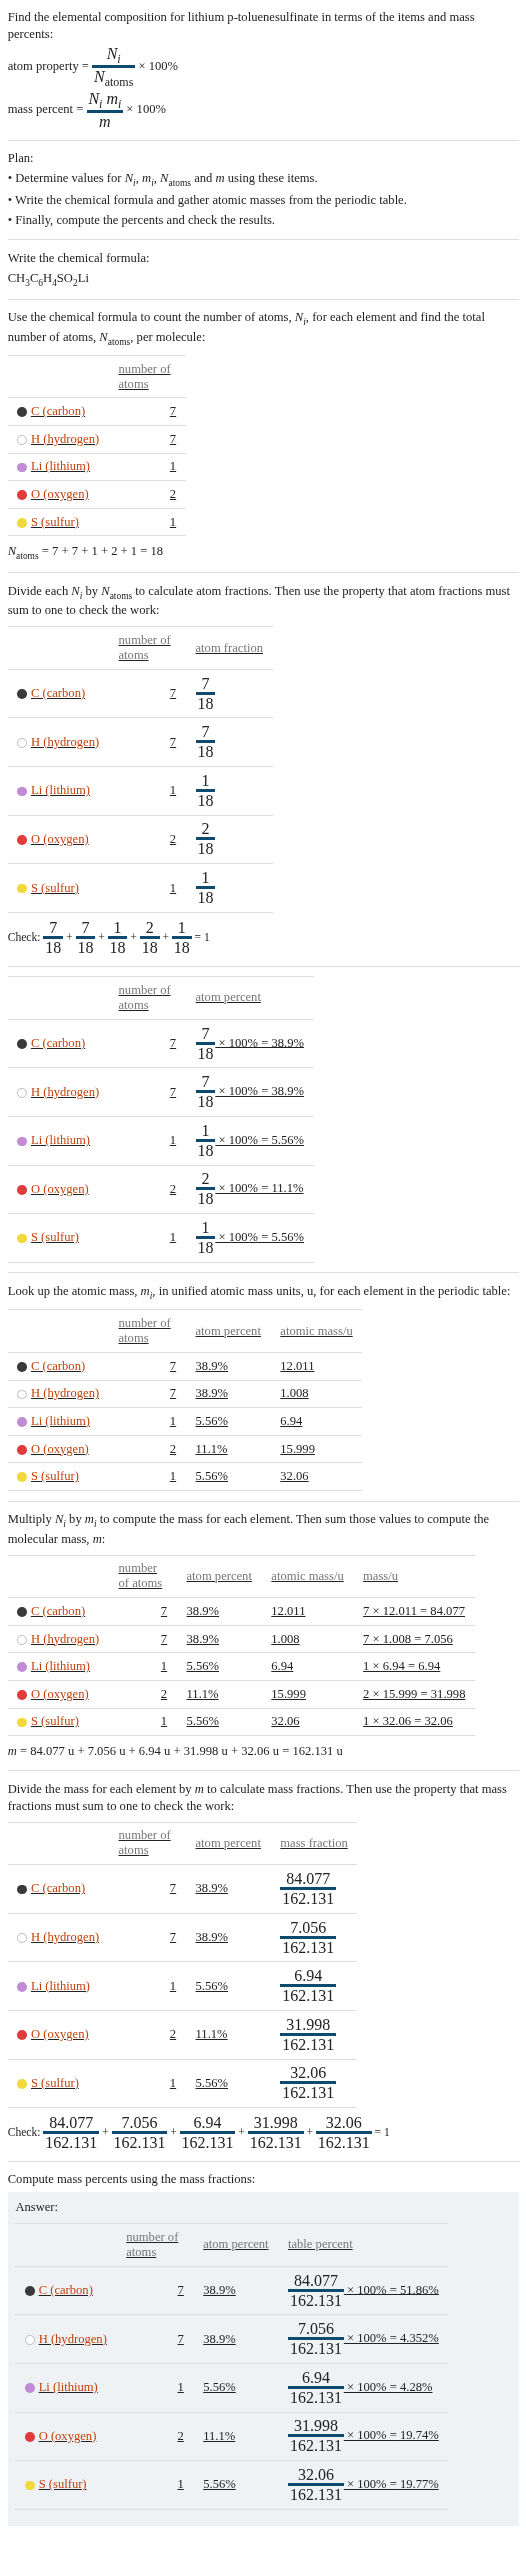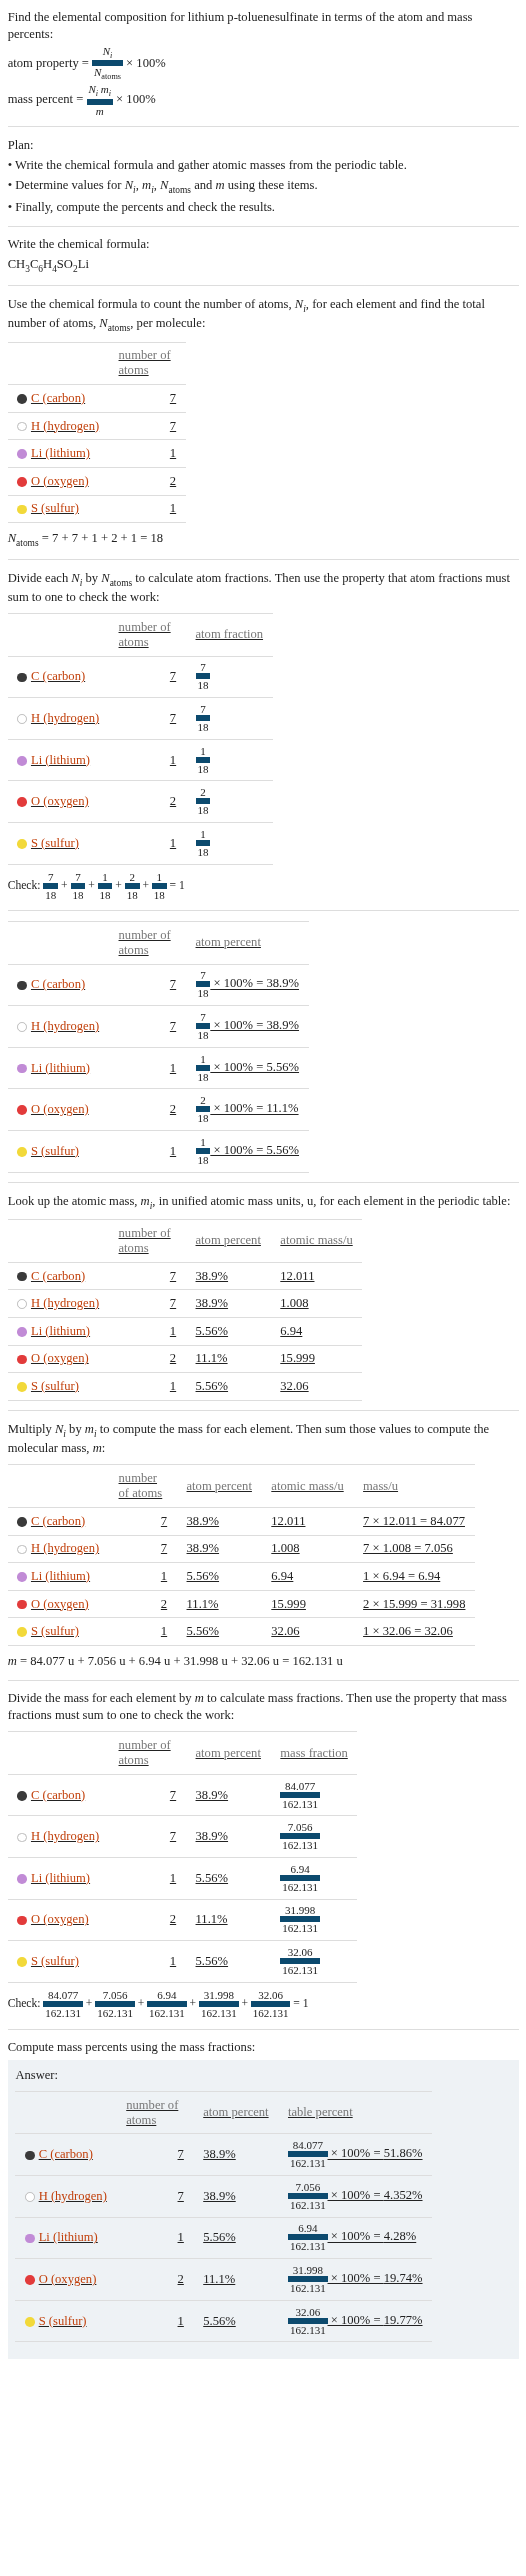--- a/index.html
+++ b/index.html
@@ -2,56 +2,56 @@
 <html><head>
 <meta charset="utf-8">
 <style>
 * { margin:0; padding:0; box-sizing:border-box; }
 body { width:527px; min-height:2576px; background:#fff; font-family:Georgia,serif; font-size:12.6px; color:#222; padding:5.8px 7.7px; }
 .section { margin-bottom:5.8px; }
 p { margin:2.9px 0; line-height:1.35; }
 hr.thin { border:none; border-top:1px solid #ddd; margin:9.7px 0; }
 .formula { font-family:Georgia,serif; }
 .sub { vertical-align:sub; font-size:0.75em; }
-.frac { display:inline-block; text-align:center; vertical-align:middle; font-size:11px; line-height:1; }
+.frac { display:inline-block; text-align:center; vertical-align:middle; font-size:16px; line-height:1; }
 .frac .num { display:block; padding:0 1.9px; }
-.frac .den { display:block; border-top:6px solid #0c4a6e; padding:1px 1.9px 0; }
+.frac .den { display:block; border-top:3px solid #0c4a6e; padding:1px 1.9px 0; }
 table { border-collapse:collapse; margin:7px 0; font-size:12.6px;text-decoration:underline; }
 th, td { border-top:1px solid #ddd; border-bottom:1px solid #ddd; padding:5.8px 9.7px; text-align:left; vertical-align:middle; }
 th { font-weight:normal; color:#777; }
 .swatch { display:inline-block; width:9.7px; height:9.7px; border-radius:50%; margin-right:3.9px; vertical-align:middle; }
 .element-name { color:#c2410c; }
 .num-col { text-align:right; }
 .answer-box { background:#eef2f5; padding:3.9px 7.7px 9.7px; margin-top:3.9px; }
 .small-note { font-size:11.6px; }
 </style>
 </head>
 <body>
 
 <div class="section">
-  <p>Find the elemental composition for lithium p-toluenesulfinate in terms of the atom and mass percents:</p>
+  <p>Find the elemental composition for lithium p-toluenesulfinate in terms of the items and mass percents:</p>
   <p>
     <span>atom property =</span>
     <span class="frac"><span class="num"><i>N<span class="sub">i</span></i></span><span class="den"><i>N</i><span class="sub">atoms</span></span></span>
     <span>× 100%</span>
   </p>
   <p>
     <span>mass percent =</span>
     <span class="frac"><span class="num"><i>N<span class="sub">i</span> m<span class="sub">i</span></i></span><span class="den"><i>m</i></span></span>
     <span>× 100%</span>
   </p>
 </div>
 <hr class="thin">
 
 <div class="section">
   <p>Plan:</p>
+  <p>
+    <span>• Determine values for </span><i>N<span class="sub">i</span></i>, <i>m<span class="sub">i</span></i>, <i>N</i><span class="sub">atoms</span><span> and </span><i>m</i><span> using these items.</span>
+  </p>
   <p>• Write the chemical formula and gather atomic masses from the periodic table.</p>
-  <p>
-    <span>• Determine values for </span><i>N<span class="sub">i</span></i>, <i>m<span class="sub">i</span></i>, <i>N</i><span class="sub">atoms</span><span> and </span><i>m</i><span> using these items.</span>
-  </p>
   <p>• Finally, compute the percents and check the results.</p>
 </div>
 <hr class="thin">
 
 <div class="section">
   <p>Write the chemical formula:</p>
   <p class="formula">CH<span class="sub">3</span>C<span class="sub">6</span>H<span class="sub">4</span>SO<span class="sub">2</span>Li</p>
 </div>
 <hr class="thin">
 

